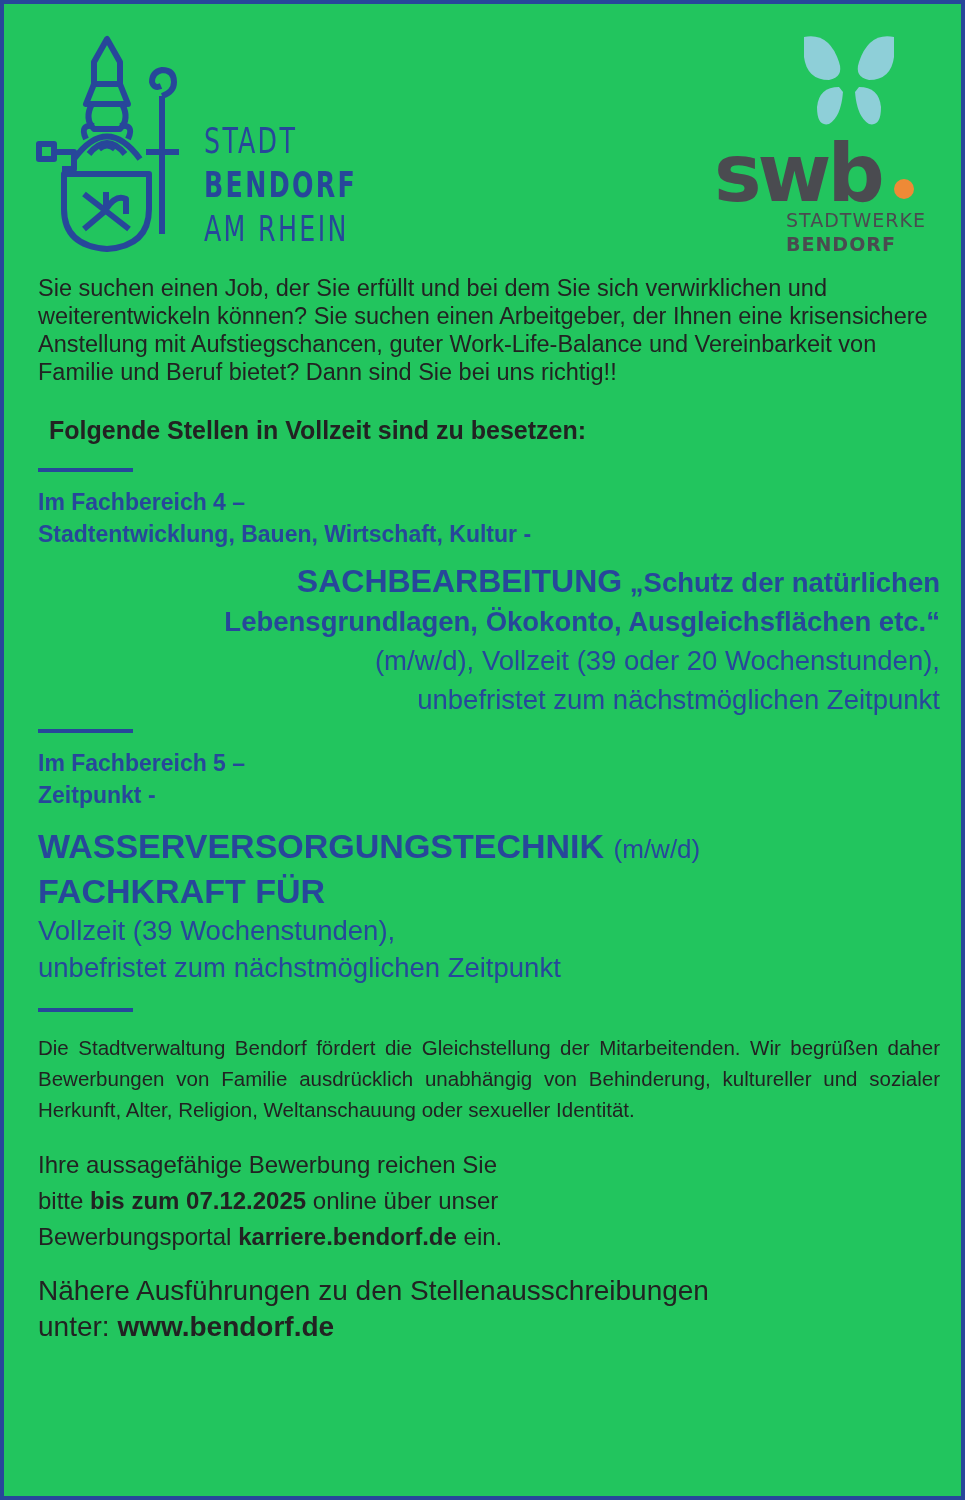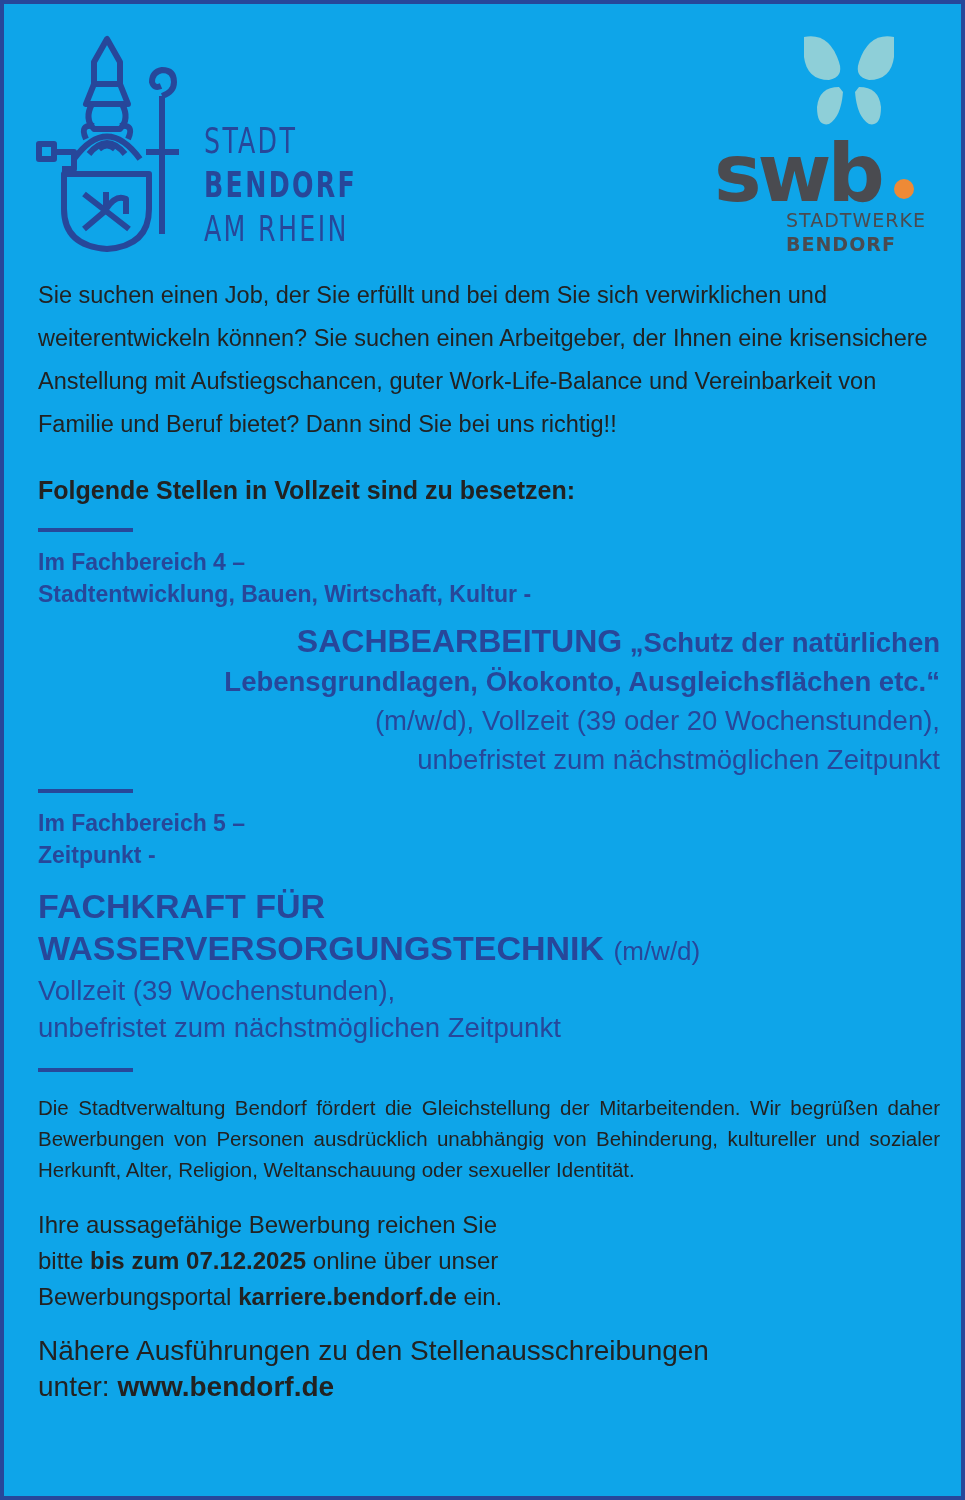--- a/index.html
+++ b/index.html
@@ -5,21 +5,21 @@
   html, body { margin: 0; padding: 0; }
   body {
     width: 965px; height: 1500px; overflow: hidden;
     background: #efe7e1;
     font-family: "Liberation Sans", sans-serif;
   }
   .page {
     position: relative; box-sizing: border-box;
     width: 965px; height: 1500px;
     border: 4px solid #27479a;
-    background: #0ea5e9;
+    background: #22c55e;
   }
   .logo-city { position: absolute; left: 30px; top: 30px; }
   .logo-city-text {
     position: absolute; left: 200px; top: 115px;
     color: #27479a; font-family: "DejaVu Sans Condensed", "DejaVu Sans", sans-serif;
     font-size: 36px; line-height: 44px; letter-spacing: 3px;
     transform: scaleX(0.78); transform-origin: left top;
   }
   .logo-city-text .bold { font-weight: bold; }
   .logo-swb { position: absolute; left: 705px; top: 28px; width: 240px; height: 230px; }
@@ -29,24 +29,24 @@
     font-size: 80px; line-height: 80px; color: #4a4b50; letter-spacing: -4px;
   }
   .swb-dot { position: absolute; left: 185px; top: 147px; width: 20px; height: 20px; border-radius: 50%; background: #ee8a36; }
   .swb-sub {
     position: absolute; left: 77px; top: 176px;
     font-family: "DejaVu Sans", sans-serif; font-size: 19px; line-height: 24px; color: #4a4b50; letter-spacing: 1px;
   }
   .swb-sub .bold { font-weight: bold; }
   .content { position: absolute; left: 34px; top: 270px; width: 902px; }
   .intro {
-    font-size: 23.5px; line-height: 43px; color: #222; margin: 0;
+    font-size: 23.5px; line-height: 28px; color: #222; margin: 0;
   }
   .lead {
-    font-size: 25px; font-weight: bold; color: #222; margin: 28px 0 0 0; line-height: 32px;
+    font-size: 25px; font-weight: bold; color: #222; margin: 28px 0 0 11px; line-height: 32px;
   }
   .rule { width: 95px; height: 4px; background: #27479a; }
   .rule.r1 { margin-top: 22px; }
   .blue { color: #27479a; }
   .dept { font-size: 23px; font-weight: bold; line-height: 32px; margin-top: 14px; }
   .job { font-size: 27.5px; font-weight: bold; line-height: 39px; margin-top: 12px; text-align: right; }
   .job .big { font-size: 32px; font-weight: bold; }
   .job .reg { font-weight: normal; }
   .job2-title { font-size: 34px; font-weight: bold; line-height: 42px; margin-top: 14px; }
   .job2-title .small { font-size: 26px; font-weight: normal; }
@@ -120,33 +120,33 @@
       <div class="reg">(m/w/d), Vollzeit (39 oder 20 Wochenstunden),</div>
       <div class="reg">unbefristet zum nächstmöglichen Zeitpunkt</div>
     </div>
 
     <div class="rule r2"></div>
     <div class="dept blue">
       <div>Im Fachbereich 5 –</div>
       <div>Zeitpunkt -</div>
     </div>
     <div class="job2-title blue">
-      <div>FACHKRAFT FÜR</div>
       <div>
         <span>WASSERVERSORGUNGSTECHNIK</span>
         <span class="small">(m/w/d)</span>
       </div>
+      <div>FACHKRAFT FÜR</div>
     </div>
     <div class="job2-details blue">
       <div>Vollzeit (39 Wochenstunden),</div>
       <div>unbefristet zum nächstmöglichen Zeitpunkt</div>
     </div>
 
     <div class="rule r3"></div>
-    <div class="equal">Die Stadtverwaltung Bendorf fördert die Gleichstellung der Mitarbeitenden. Wir begrüßen daher Bewerbungen von Personen ausdrücklich unabhängig von Behinderung, kultureller und sozialer Herkunft, Alter, Religion, Weltanschauung oder sexueller Identität.</div>
+    <div class="equal">Die Stadtverwaltung Bendorf fördert die Gleichstellung der Mitarbeitenden. Wir begrüßen daher Bewerbungen von Familie ausdrücklich unabhängig von Behinderung, kultureller und sozialer Herkunft, Alter, Religion, Weltanschauung oder sexueller Identität.</div>
 
     <div class="apply">
       <div>Ihre aussagefähige Bewerbung reichen Sie</div>
       <div><span>bitte </span><b>bis zum 07.12.2025</b><span> online über unser</span></div>
       <div><span>Bewerbungsportal </span><b>karriere.bendorf.de</b><span> ein.</span></div>
     </div>
 
     <div class="more">
       <div>Nähere Ausführungen zu den Stellenausschreibungen</div>
       <div><span>unter: </span><b>www.bendorf.de</b></div>

